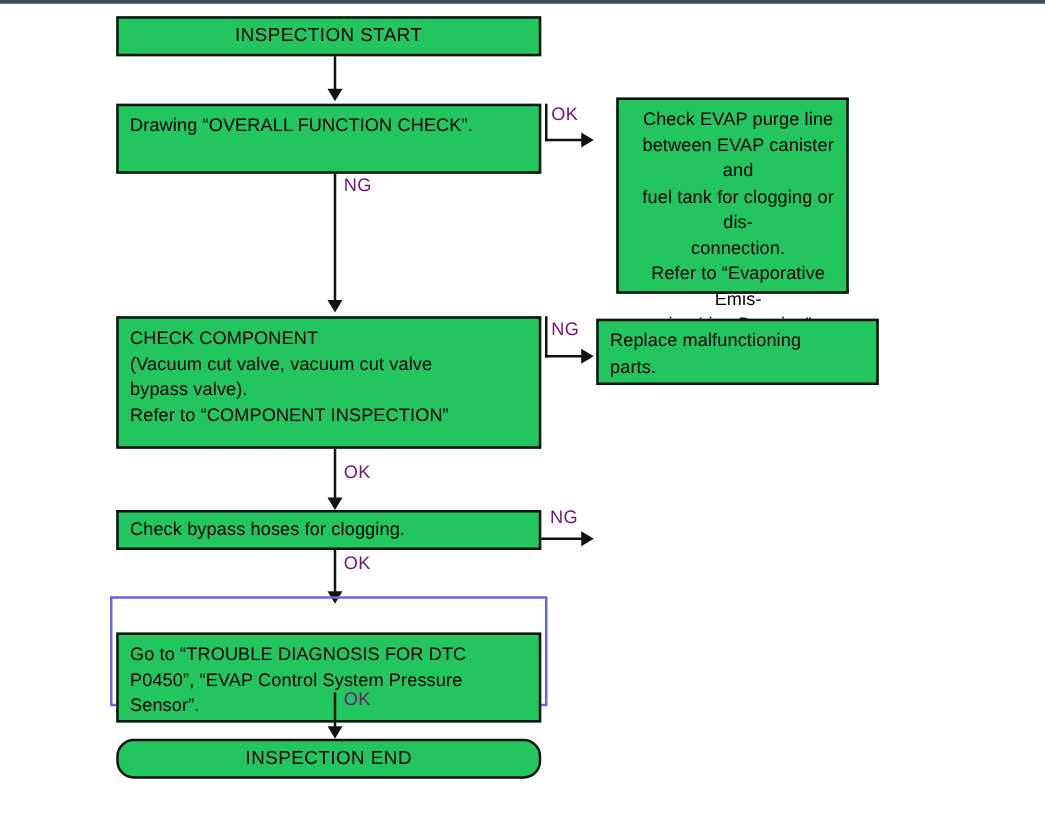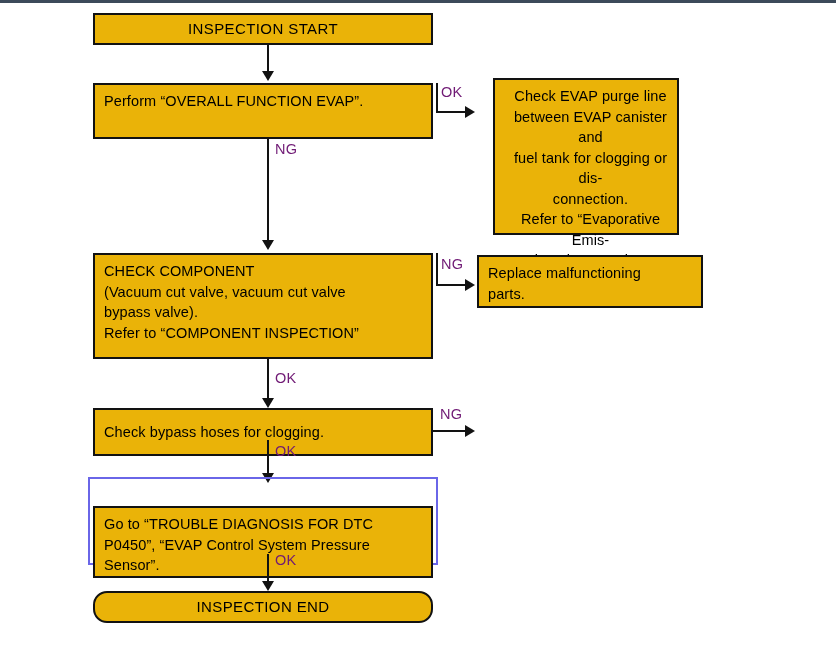--- a/index.html
+++ b/index.html
@@ -26,21 +26,21 @@
     top: 0;
     width: 836px;
     height: 3px;
     background: #3c4a5a;
   }
   
   .box {
     position: absolute;
     box-sizing: border-box;
     border: 2px solid #121212;
-    background: #eab308;
+    background: #22c55e;
     color: #000000;
     font-size: 14.5px;
     line-height: 20.5px;
     letter-spacing: 0.1px;
   }
   .box .txt {
     display: block;
     white-space: pre-line;
   }
   
@@ -116,21 +116,21 @@
   <div class="top-rule"></div>
 
   <div class="box center" style="left:93px; top:13px; width:340px; height:32px;">
     <span class="txt">INSPECTION START</span>
   </div>
 
   <div class="vline" style="left:267px; top:45px; height:29px;"></div>
   <div class="arrow-down" style="left:262px; top:71px;"></div>
 
   <div class="box left" style="left:93px; top:83px; width:340px; height:56px;">
-    <span class="txt">Perform “OVERALL FUNCTION EVAP”.</span>
+    <span class="txt">Drawing “OVERALL FUNCTION CHECK”.</span>
   </div>
 
   <div class="vline" style="left:436px; top:83px; height:30px;"></div>
   <div class="hline" style="left:436px; top:111px; width:35px;"></div>
   <div class="arrow-right" style="left:465px; top:106px;"></div>
   <div class="edge-label" style="left:441px; top:84px;">OK</div>
 
   <div class="box left" style="left:493px; top:78px; width:186px; height:157px;text-align:center;">
     <span class="txt">Check EVAP purge line
 between EVAP canister and
@@ -158,21 +158,21 @@
 
   <div class="box left" style="left:477px; top:255px; width:226px; height:53px;">
     <span class="txt">Replace malfunctioning
 parts.</span>
   </div>
 
   <div class="vline" style="left:267px; top:359px; height:44px;"></div>
   <div class="arrow-down" style="left:262px; top:398px;"></div>
   <div class="edge-label" style="left:275px; top:370px;">OK</div>
 
-  <div class="box midline" style="left:93px; top:408px; width:340px; height:48px;">
+  <div class="box midline" style="left:93px; top:408px; width:340px; height:32px;">
     <span class="txt">Check bypass hoses for clogging.</span>
   </div>
 
   <div class="hline" style="left:433px; top:430px; width:38px;"></div>
   <div class="arrow-right" style="left:465px; top:425px;"></div>
   <div class="edge-label" style="left:440px; top:406px;">NG</div>
 
 
   <div class="vline" style="left:267px; top:440px; height:41px;"></div>
   <div class="arrow-down" style="left:262px; top:473px;"></div>

